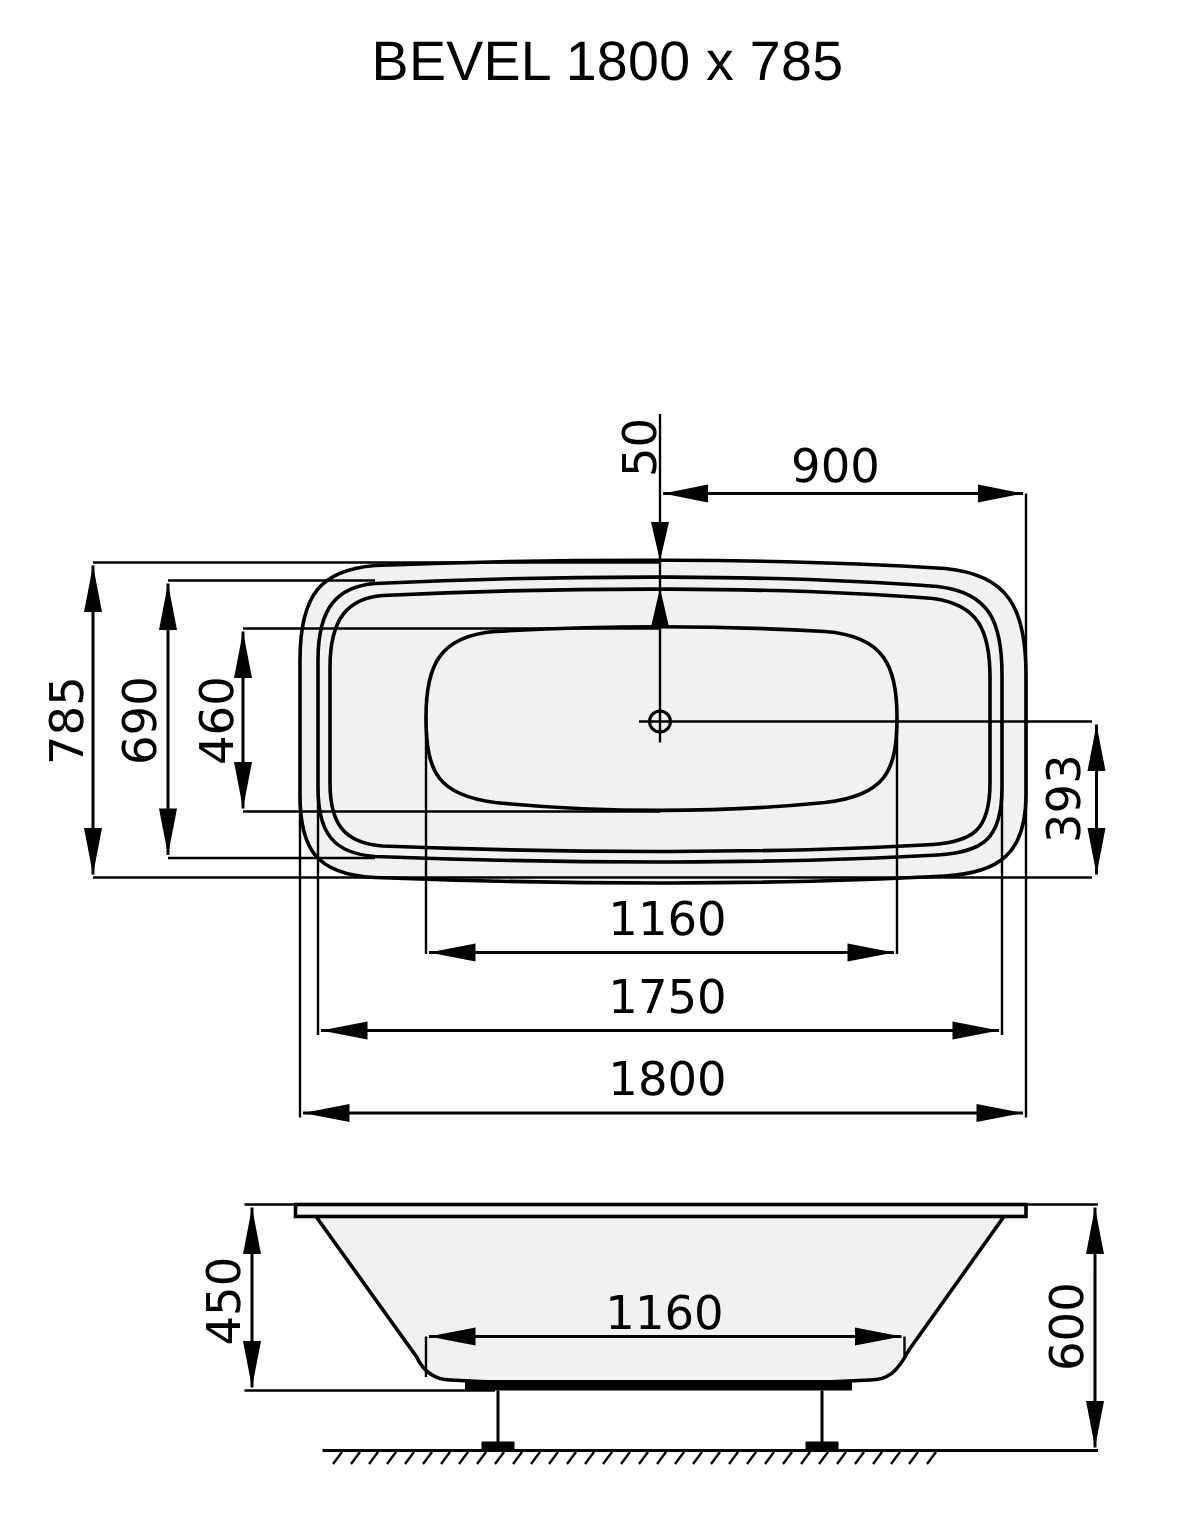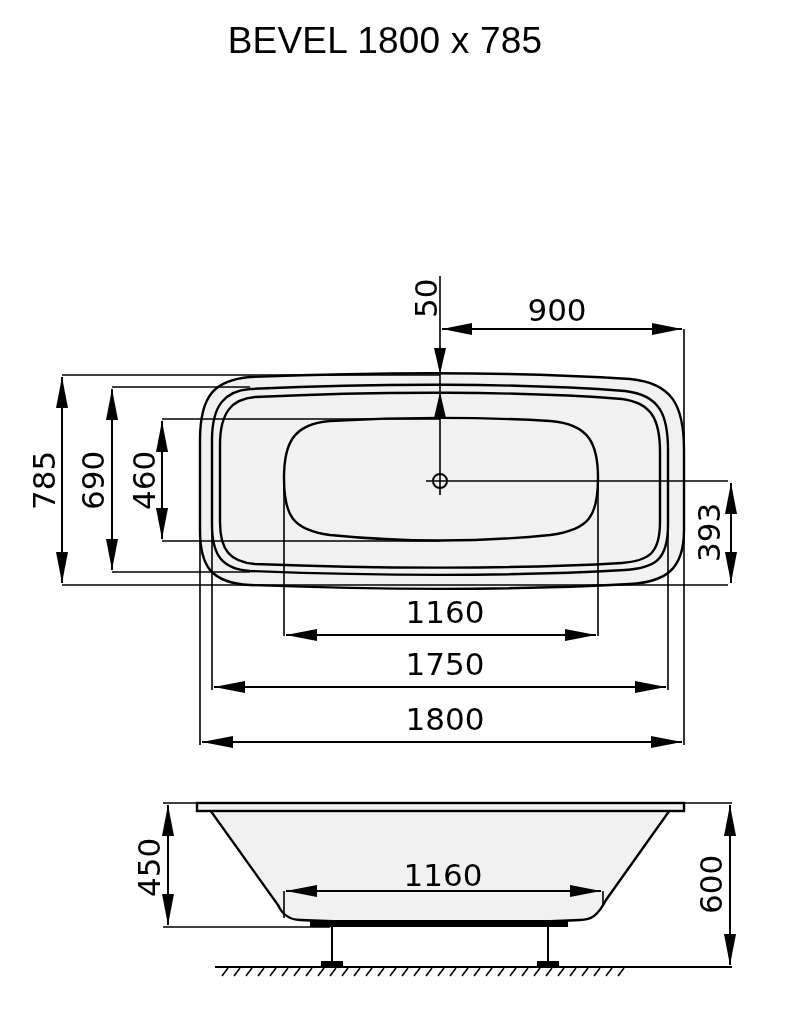--- a/index.html
+++ b/index.html
@@ -1,20 +1,21 @@
 <!DOCTYPE html>
 <html><head>
 <meta charset="utf-8">
 <style>
   html, body { margin: 0; padding: 0; background: #ffffff; }
   body { width: 800px; height: 1011px; position: relative; overflow: hidden; }
   .title {
     position: absolute; left: 0; top: 20px; width: 770px; text-align: center;
     font-family: "Liberation Sans", sans-serif; font-size: 37px; color: #000;
     letter-spacing: 0.2px;
+    padding-left: 20px;
   }
   svg { position: absolute; left: 0; top: 0; }
   .dim { font-family: "DejaVu Sans", sans-serif; font-size: 31px; fill: #000; }
   .ln { stroke: #000; stroke-width: 2; fill: none; }
   .thin { stroke: #000; stroke-width: 1.6; fill: none; }
   .shape { stroke: #000; stroke-width: 2.4; fill: #f1f1f1; }
   .shape-nf { stroke: #000; stroke-width: 2.4; fill: none; }
   .arrow { fill: #000; }
 </style>
 </head>

